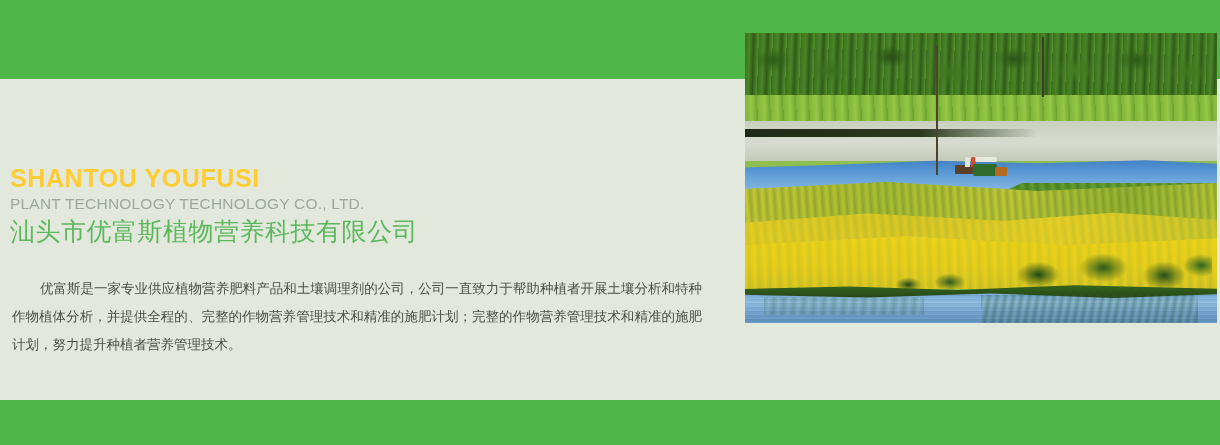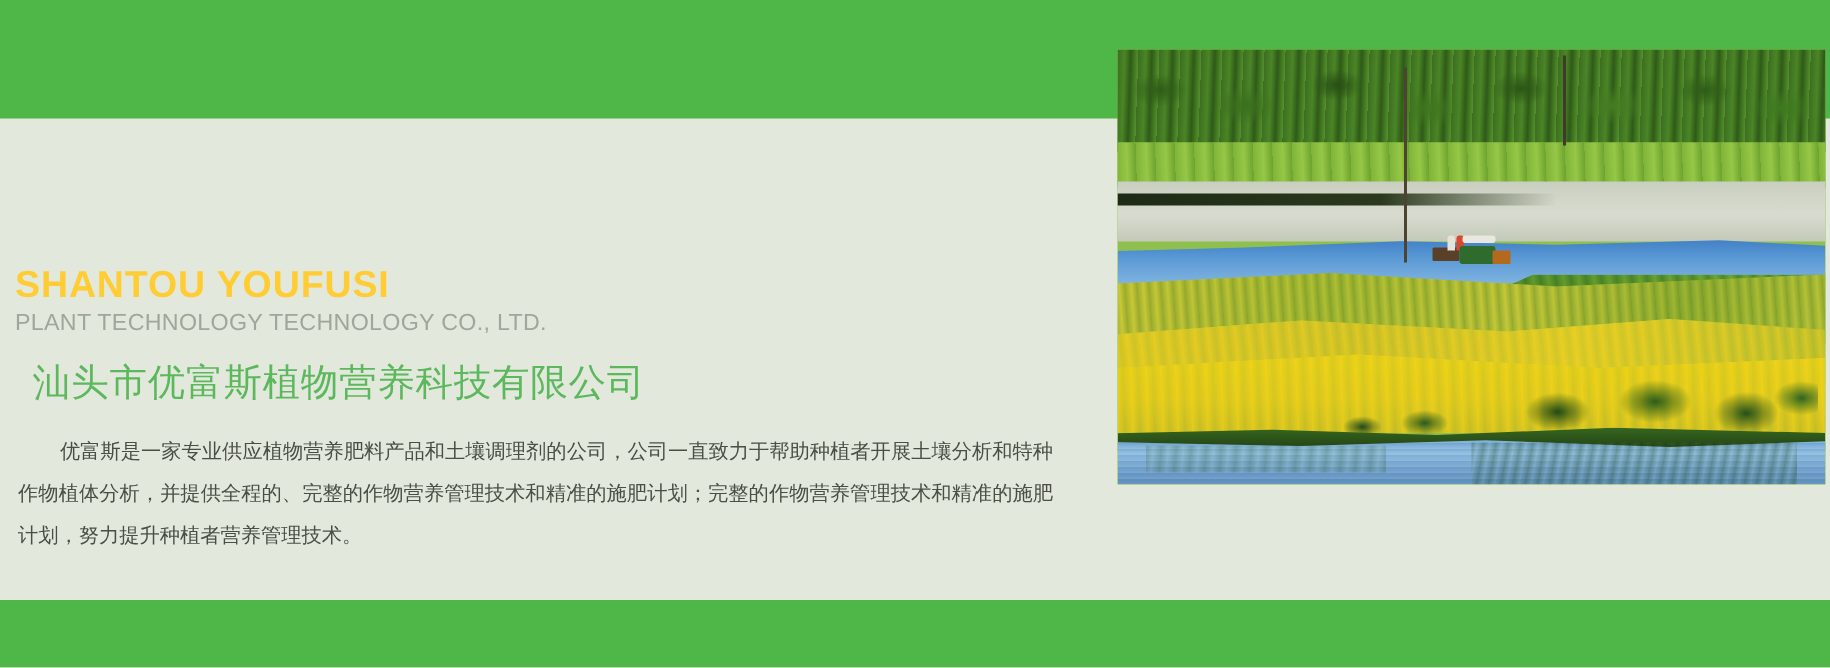--- a/index.html
+++ b/index.html
@@ -31,21 +31,21 @@
   .bar-bottom {
     position: absolute;
     left: 0; top: 400px;
     width: 1220px;
     height: 45px;
     background: #4fb748;
   }
   
   .content {
     position: absolute;
-    left: 0; top: 89px;
+    left: 0; top: 77px;
     width: 740px;
     height: 267px;
   }
   .brand {
     position: absolute;
     left: 10px;
     top: 86px;
     width: 700px;
   }
   .brand-en {
@@ -65,21 +65,21 @@
     line-height: 21px;
     margin: 0;
     white-space: nowrap;
   }
   .brand-cn {
     font-size: 25px;
     font-weight: normal;
     letter-spacing: 0.5px;
     color: #5cb85c;
     line-height: 34px;
-    margin: 12px;
+    margin: 0;
     white-space: nowrap;
   }
   .intro {
     position: absolute;
     left: 12px;
     top: 198px;
     width: 690px;
     font-size: 13.5px;
     line-height: 28px;
     color: #4a4f46;

